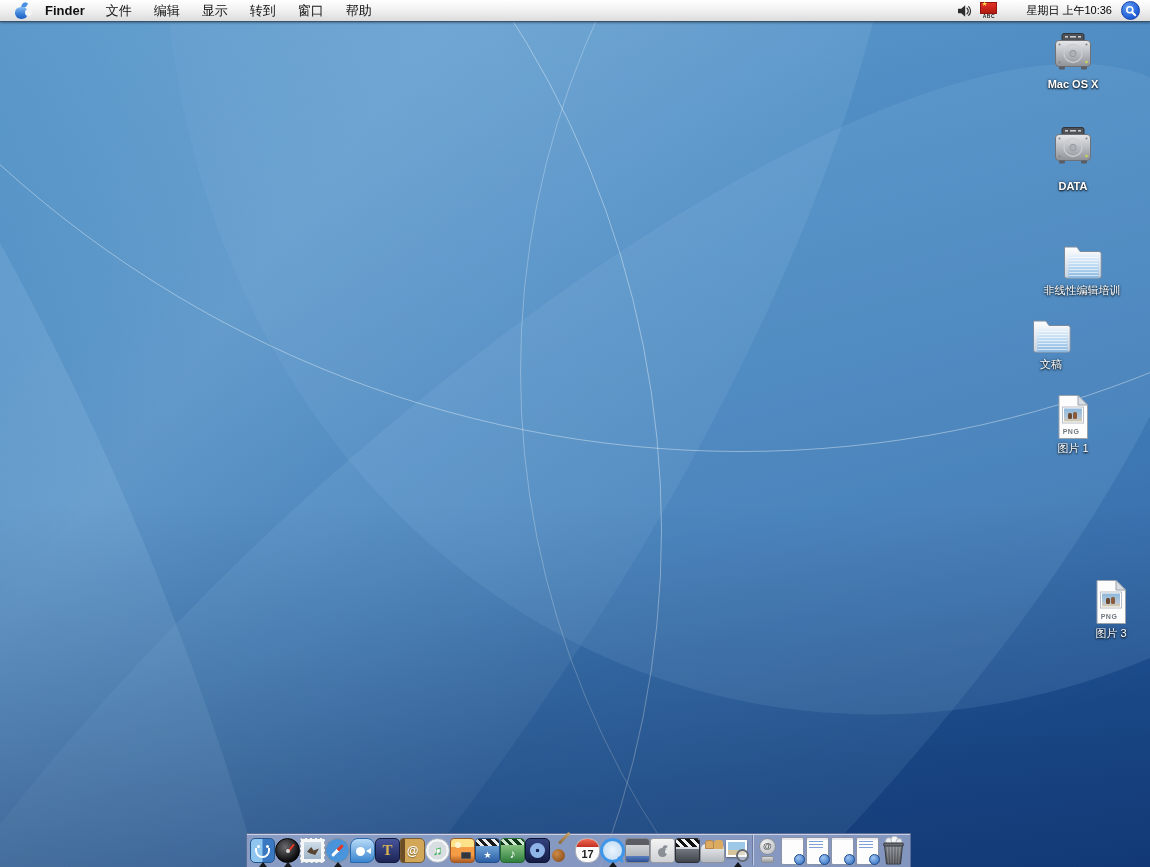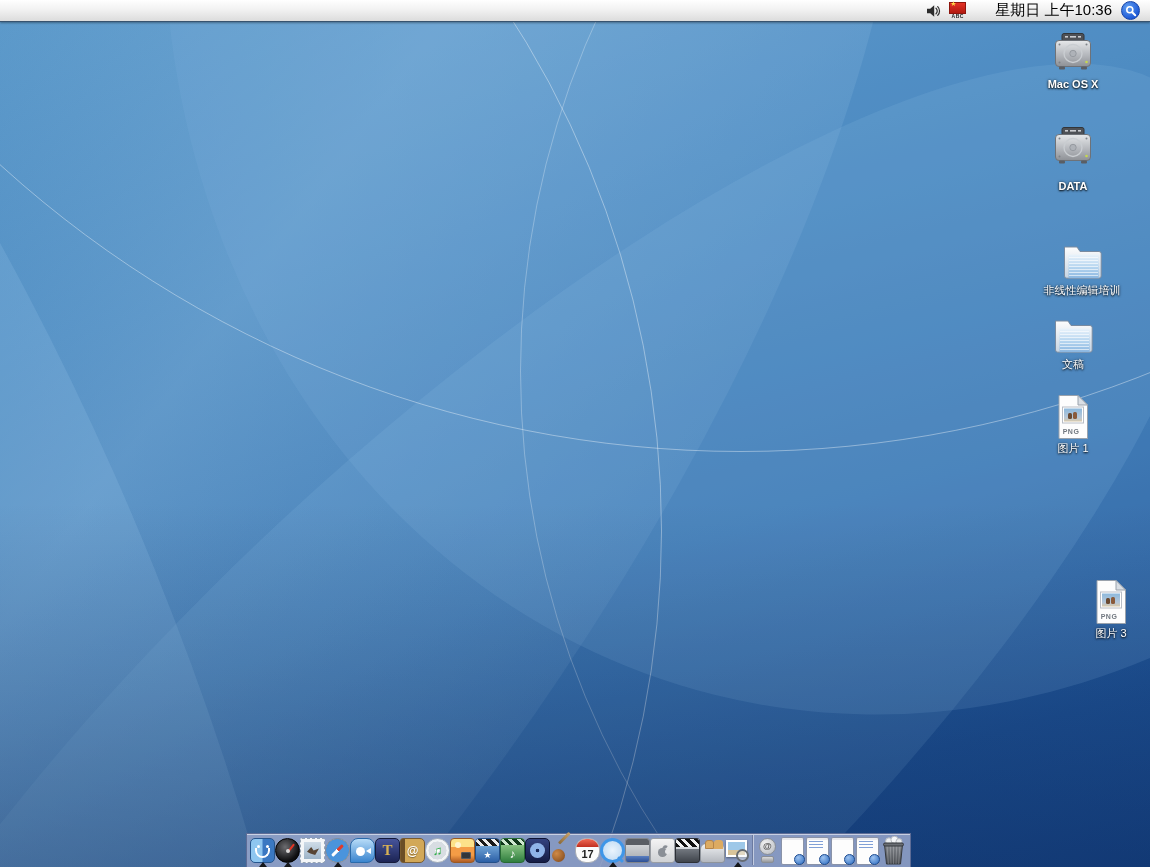--- a/index.html
+++ b/index.html
@@ -28,21 +28,21 @@
   .mb-item{padding:0 11px;height:100%;display:flex;align-items:center;cursor:default;}
   .mb-app{font-weight:bold;padding:0 10px;}
   .apple{position:relative;width:15px;height:16px;margin:0 6px 0 14px;}
   .apple .a-body{position:absolute;left:1px;right:1px;top:4px;bottom:0;border-radius:46% 46% 48% 48%;background:linear-gradient(180deg,#86bdf4 0%,#3c82da 55%,#1c5cc0 100%);}
   .apple .a-bite{position:absolute;right:-3px;top:6px;width:7px;height:7px;border-radius:50%;background:#f4f4f4;}
   .apple .a-leaf{position:absolute;top:-1px;left:8px;width:5px;height:6px;border-radius:70% 0 70% 0;background:#4b90e2;transform:rotate(24deg);}
   .flagbox{display:flex;flex-direction:column;align-items:center;line-height:1;}
   .flag{width:15px;height:10px;background:linear-gradient(180deg,#e33226,#b31a10);position:relative;border:1px solid #8d150d;}
   .flag .star{position:absolute;left:0px;top:-3px;color:#ffd74a;font-size:7px;}
   .ime-label{font-size:5px;font-weight:bold;color:#222;letter-spacing:.5px;margin-top:0px;}
-  .clock{font-size:15px;color:#000;padding:0 2px;margin-left:20px;}
+  .clock{font-size:11px;color:#000;padding:0 2px;margin-left:20px;}
   .spotlight{width:17px;height:17px;border-radius:50%;background:radial-gradient(circle at 35% 30%,#5f9df0,#1b57d6 75%);border:1px solid #1443a8;display:flex;align-items:center;justify-content:center;}
 
   
   .desk-icon{position:absolute;width:84px;display:flex;flex-direction:column;align-items:center;gap:2px;z-index:5;cursor:default;}
   .desk-icon.wide{width:140px;}
   .desk-label{font-size:11px;color:#fff;text-align:center;line-height:1.2;
     text-shadow:0 1px 2px rgba(0,0,0,.95),0 0 3px rgba(0,0,0,.6);white-space:nowrap;}
   .desk-label.bold{font-weight:bold;}
   .png-wrap{position:relative;width:38px;height:46px;}
   .png-badge{position:absolute;left:0;right:4px;bottom:5px;text-align:center;font-size:7px;font-weight:bold;color:#70777f;letter-spacing:.5px;}
@@ -180,20 +180,34 @@
           <stop offset="1" stop-color="#d8c8a8"></stop>
       </linearGradient>
       <linearGradient id="g-trash" x1="0" y1="0" x2="0" y2="1">
         <stop offset="0" stop-color="#84888e"></stop>
           <stop offset="1" stop-color="#4a4d52"></stop>
       </linearGradient>
     </defs>
   </svg>
 
   <div class="menubar">
+    <div class="mb-left">
+      <div class="apple">
+        <div class="a-leaf"></div>
+        <div class="a-body"></div>
+        <div class="a-bite"></div>
+      </div>
+      <div class="mb-item mb-app">Finder</div>
+      <div class="mb-item">文件</div>
+      <div class="mb-item">编辑</div>
+      <div class="mb-item">显示</div>
+      <div class="mb-item">转到</div>
+      <div class="mb-item">窗口</div>
+      <div class="mb-item">帮助</div>
+    </div>
     <div class="mb-right">
       <span style="display:flex;align-items:center;">
         <svg width="16" height="14" viewBox="0 0 16 14">
           <path d="M1 4.7 h3.2 L8.2 1.2 v11.6 L4.2 9.3 H1 z" fill="#2c2c2c"></path>
           <path d="M10 4.2 a3.8 3.8 0 0 1 0 5.6 M11.7 2.6 a6.2 6.2 0 0 1 0 8.8" stroke="#2c2c2c" fill="none" stroke-width="1.2" stroke-linecap="round"></path>
         </svg>
       </span>
       <span class="flagbox">
         <span class="flag">
             <span class="star">★</span>
@@ -263,21 +277,21 @@
         <line x1="11" y1="21.5" x2="40" y2="21.5"></line>
           <line x1="11" y1="24.5" x2="40" y2="24.5"></line>
         <line x1="11" y1="27.5" x2="40" y2="27.5"></line>
           <line x1="11" y1="30.5" x2="40" y2="30.5"></line>
         <line x1="11" y1="33.5" x2="40" y2="33.5"></line>
       </g>
     </svg>
     <span class="desk-label">非线性编辑培训</span>
   </div>
 
-  <div class="desk-icon" style="left:1031px;top:316px;">
+  <div class="desk-icon" style="left:1009px;top:316px;">
     <svg width="48" height="40" viewBox="0 0 48 40">
       <path d="M6.5 5 h12.5 l3 4.5 H41 a2.2 2.2 0 0 1 2.2 2.2 V34 a2.2 2.2 0 0 1 -2.2 2.2 H8.7 A2.2 2.2 0 0 1 6.5 34 Z" fill="url(#g-folder-back)" stroke="#7a8ba0"></path>
       <path d="M10.5 12.5 H40.7 V36.2 H10.5 Z" fill="url(#g-folder-front)"></path>
       <g stroke="rgba(255,255,255,0.6)" stroke-width="1">
         <line x1="11" y1="15.5" x2="40" y2="15.5"></line>
           <line x1="11" y1="18.5" x2="40" y2="18.5"></line>
         <line x1="11" y1="21.5" x2="40" y2="21.5"></line>
           <line x1="11" y1="24.5" x2="40" y2="24.5"></line>
         <line x1="11" y1="27.5" x2="40" y2="27.5"></line>
           <line x1="11" y1="30.5" x2="40" y2="30.5"></line>

